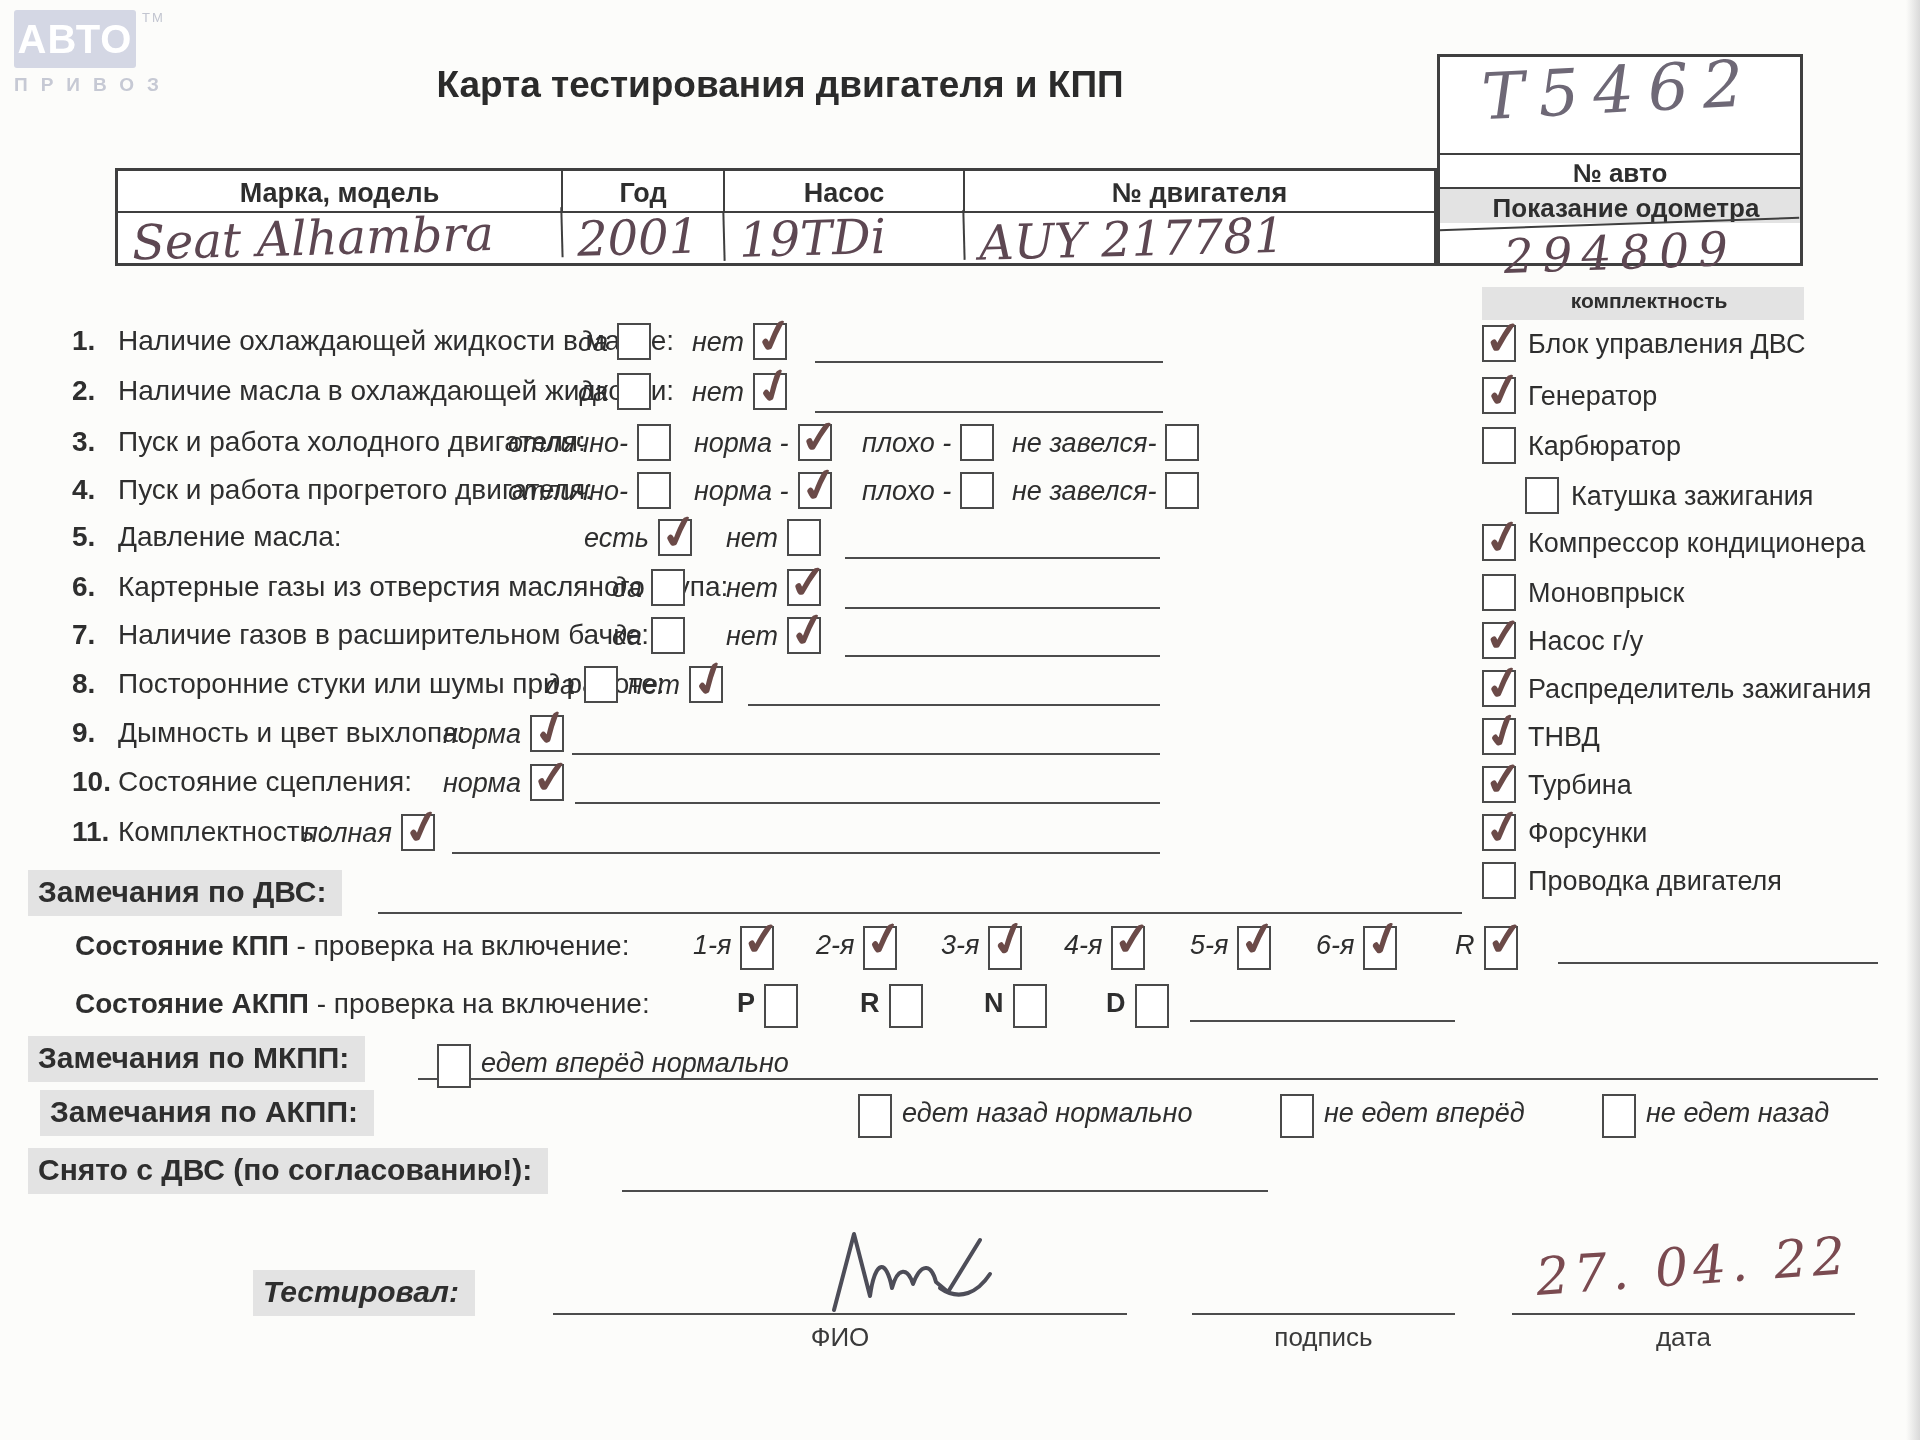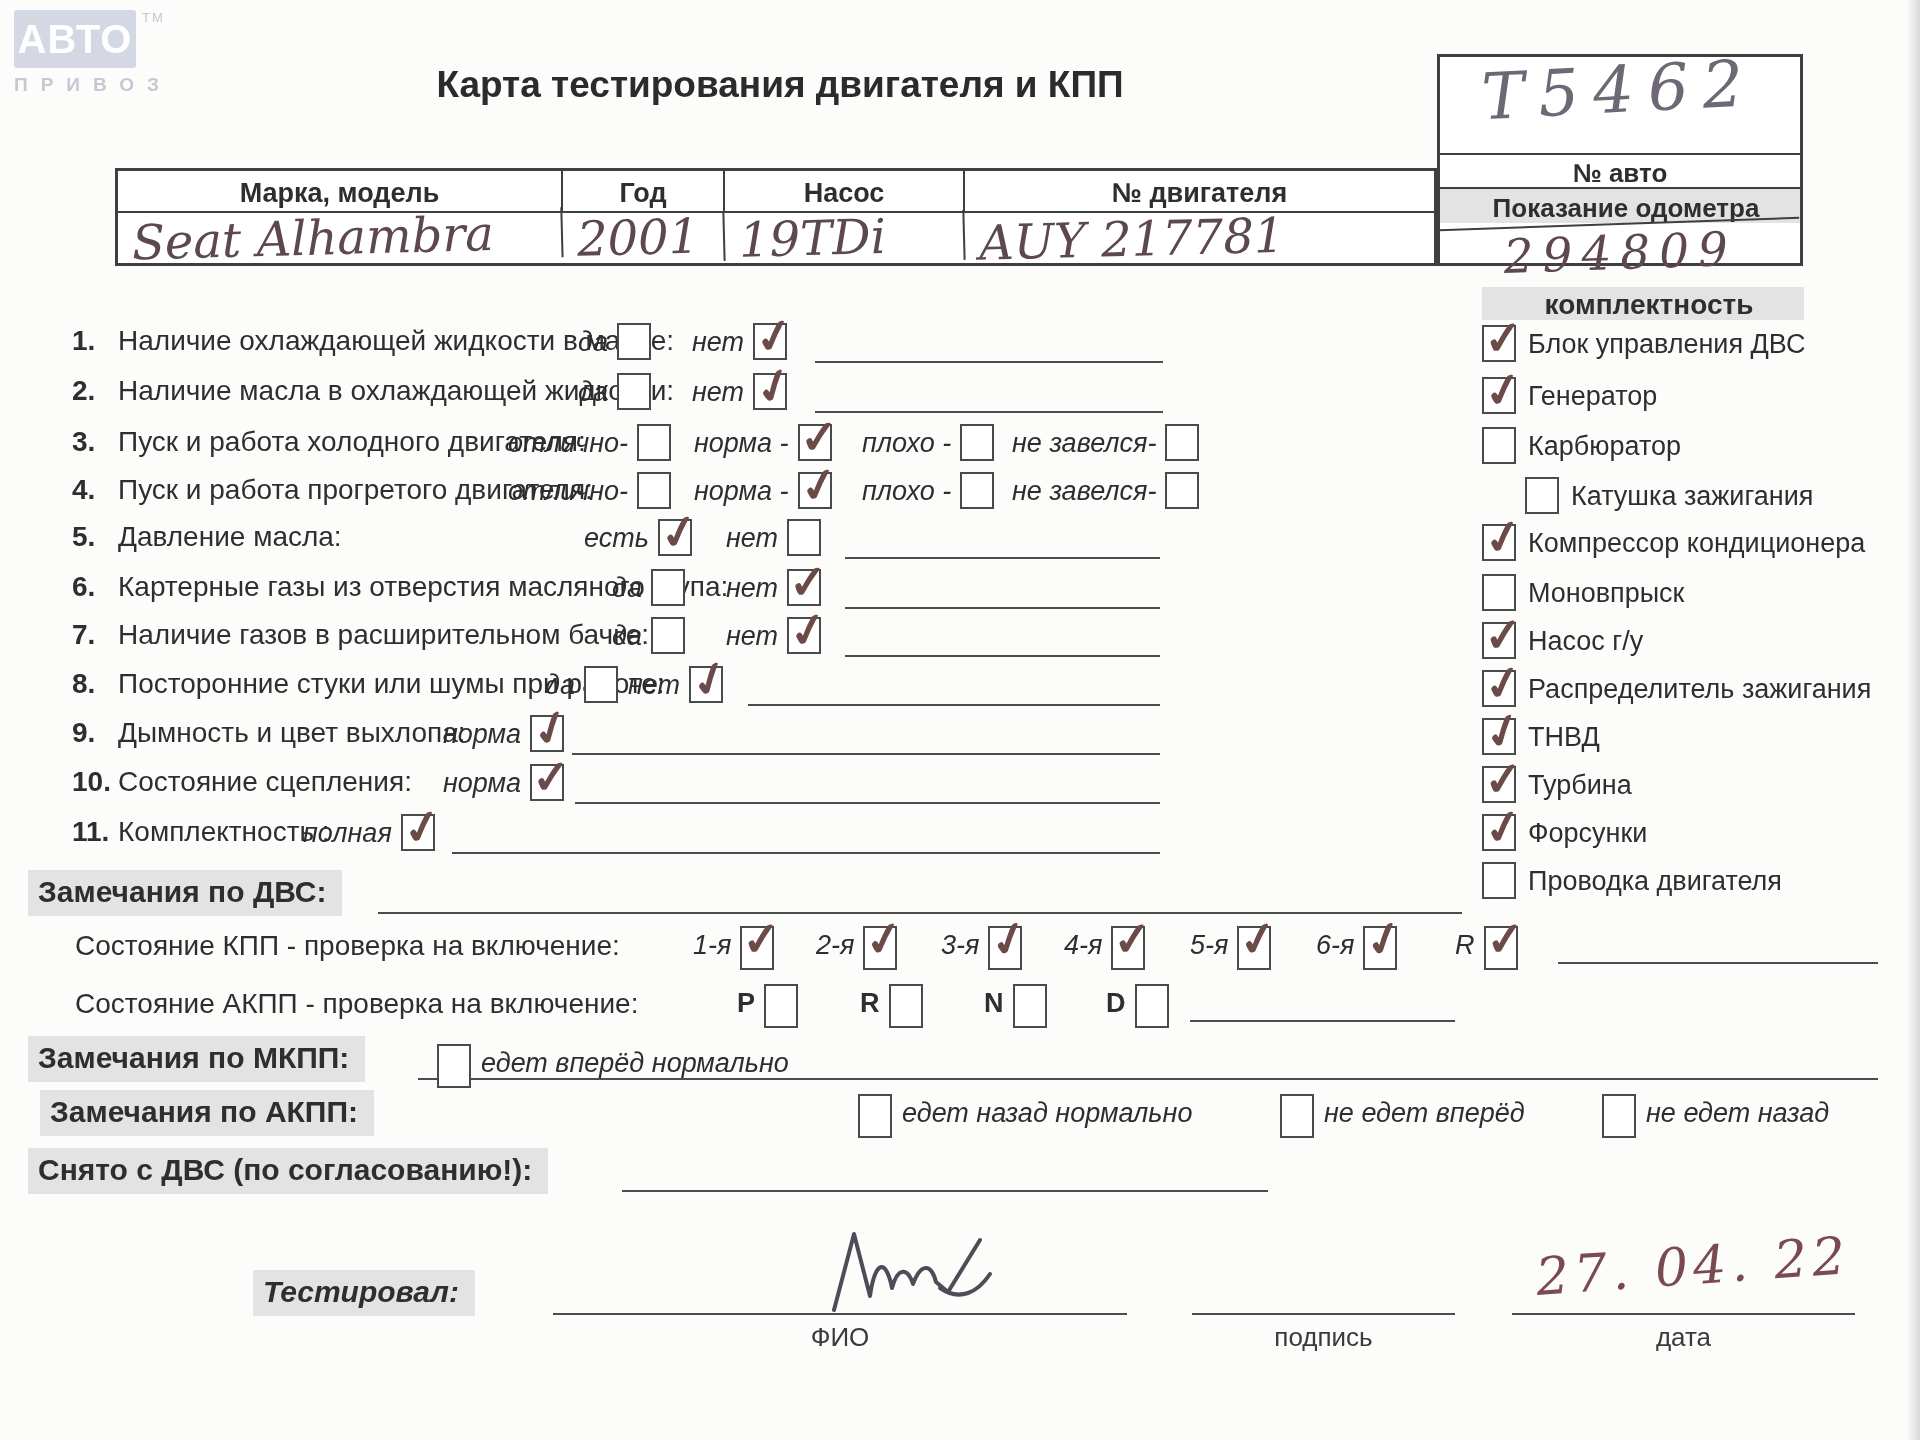--- a/index.html
+++ b/index.html
@@ -2,21 +2,21 @@
 <html><head>
 <meta charset="utf-8">
 <style>
   html,body{margin:0;padding:0;background:#e9e9e9;}
   .page{position:relative;width:1920px;height:1440px;background:#fcfcfa;overflow:hidden;
         font-family:"Liberation Sans",sans-serif;color:#2e2e2e;}
   .page::after{content:"";position:absolute;right:0;top:0;width:14px;height:100%;
         background:linear-gradient(to left,#d9d9d9,rgba(255,255,255,0));pointer-events:none;}
   .hw{font-family:"DejaVu Serif",serif;font-style:italic;color:#5d4752;}
   .shaded{background:#e3e3e3;padding-left:12px;}
-  .b{font-weight:normal;text-align:center;}
+  .b{font-weight:bold;text-align:center;}
   .it{font-style:italic;}
   
   .logo{position:absolute;left:14px;top:10px;width:150px;}
   .logo-box{width:122px;height:58px;background:#d4d7e4;border-radius:3px;display:flex;
             align-items:center;justify-content:center;}
   .logo-brand{color:#ffffff;font-weight:bold;font-size:40px;letter-spacing:1px;}
   .logo-tm{position:absolute;left:128px;top:0;font-size:13px;color:#c2c5d0;letter-spacing:2px;}
   .logo-sub{margin-top:6px;color:#c6c9d4;font-size:19px;letter-spacing:13px;font-weight:bold;}
   
   .title{position:absolute;left:330px;top:64px;width:900px;text-align:center;
@@ -39,21 +39,21 @@
   .vt-row{display:grid;grid-template-columns:445px 162px 240px 1fr;width:100%;box-sizing:border-box;}
   .vth{height:42px;border-right:2px solid #3f3f3f;border-bottom:2px solid #3f3f3f;
        box-sizing:border-box;text-align:center;font-weight:bold;font-size:27px;padding-top:7px;}
   .vth:last-child{border-right:none;}
   .vtv{height:50px;border-right:2px solid #3f3f3f;box-sizing:border-box;
        font-size:48px;line-height:48px;padding-left:14px;white-space:nowrap;overflow:visible;
        transform:rotate(-1.5deg);}
   .vtv:last-child{border-right:none;}
   
   .compl-title{position:absolute;left:1482px;top:287px;width:322px;height:33px;
-       text-align:center;font-weight:bold;font-size:28px;padding-top:2px;box-sizing:border-box;}
+       text-align:center;font-weight:bold;font-size:21px;padding-top:2px;box-sizing:border-box;}
   .comp-item{position:absolute;left:1482px;height:44px;white-space:nowrap;}
   .comp-item .lbl{font-size:27px;margin-left:12px;vertical-align:top;display:inline-block;padding-top:4px;}
   
   .box{display:inline-block;position:relative;width:34px;height:37px;border:2px solid #4a4a4a;
        background:#fff;box-sizing:border-box;vertical-align:top;}
   .box.tall{height:44px;}
   .mark{position:absolute;left:0px;top:-12px;font-size:46px;line-height:1;color:#6b4a48;
         font-family:"DejaVu Serif",serif;font-weight:bold;}
   
   .cl-row{position:absolute;left:0;top:0;width:1920px;height:46px;}

